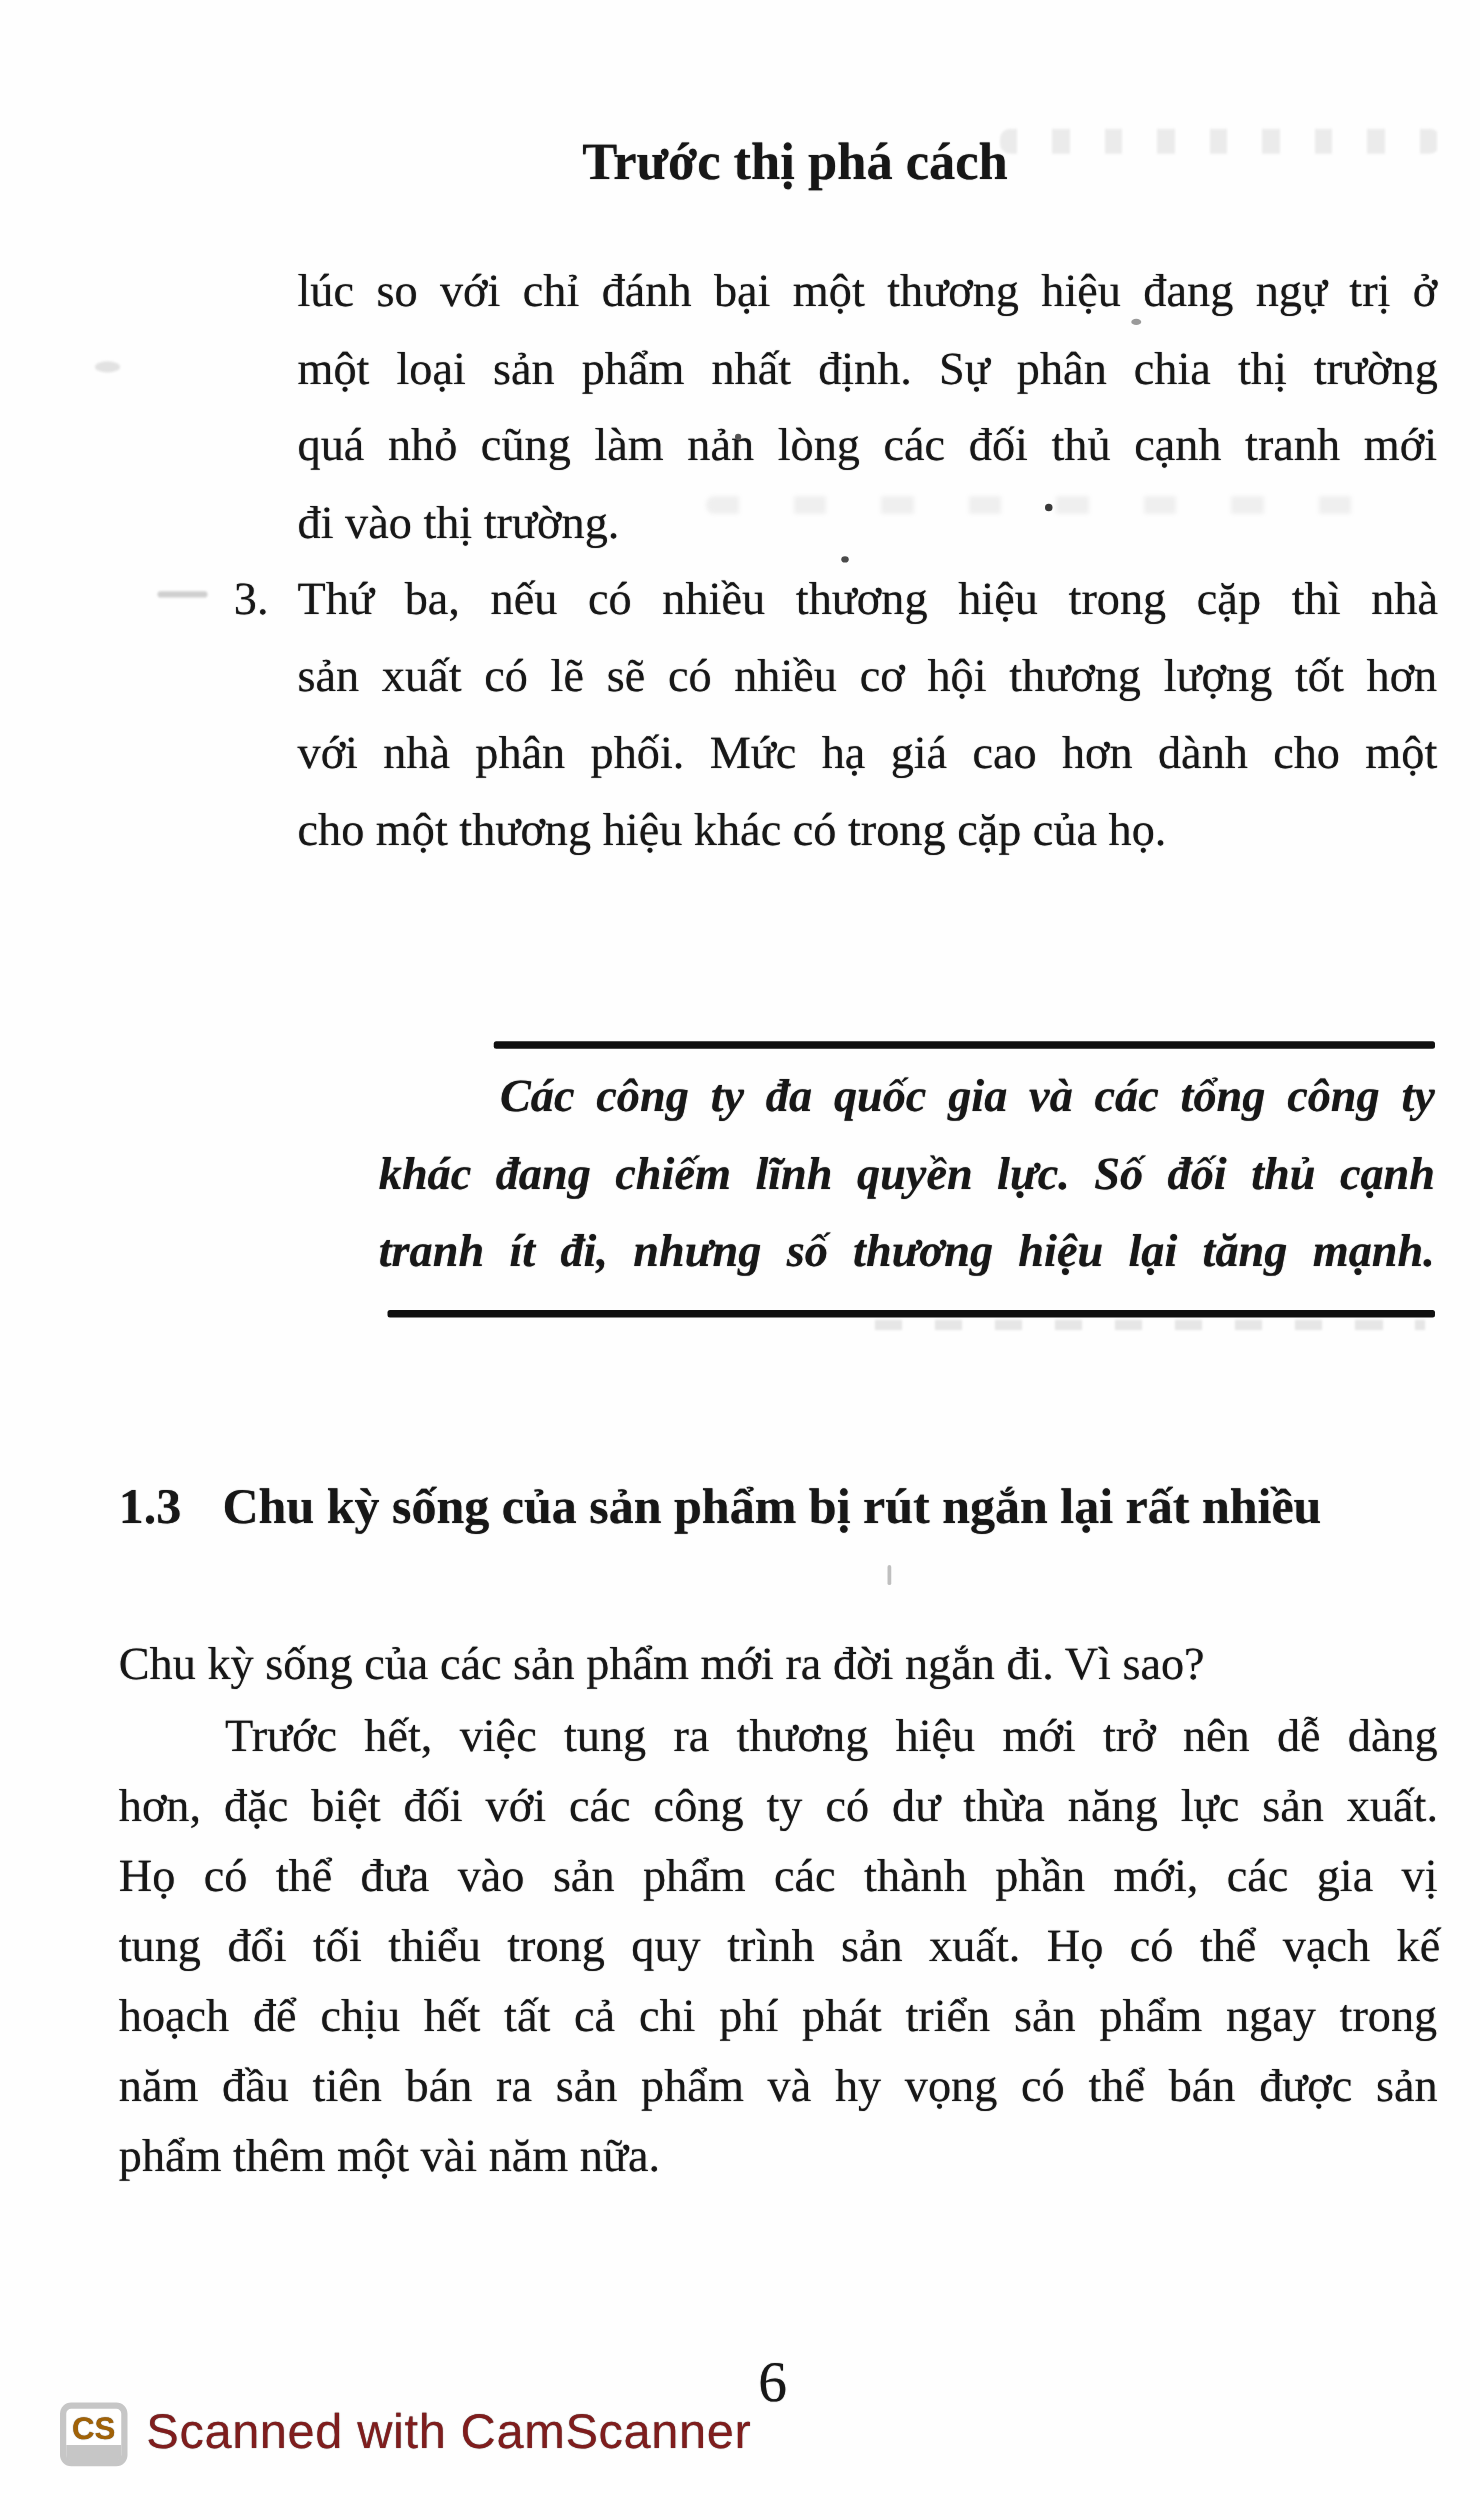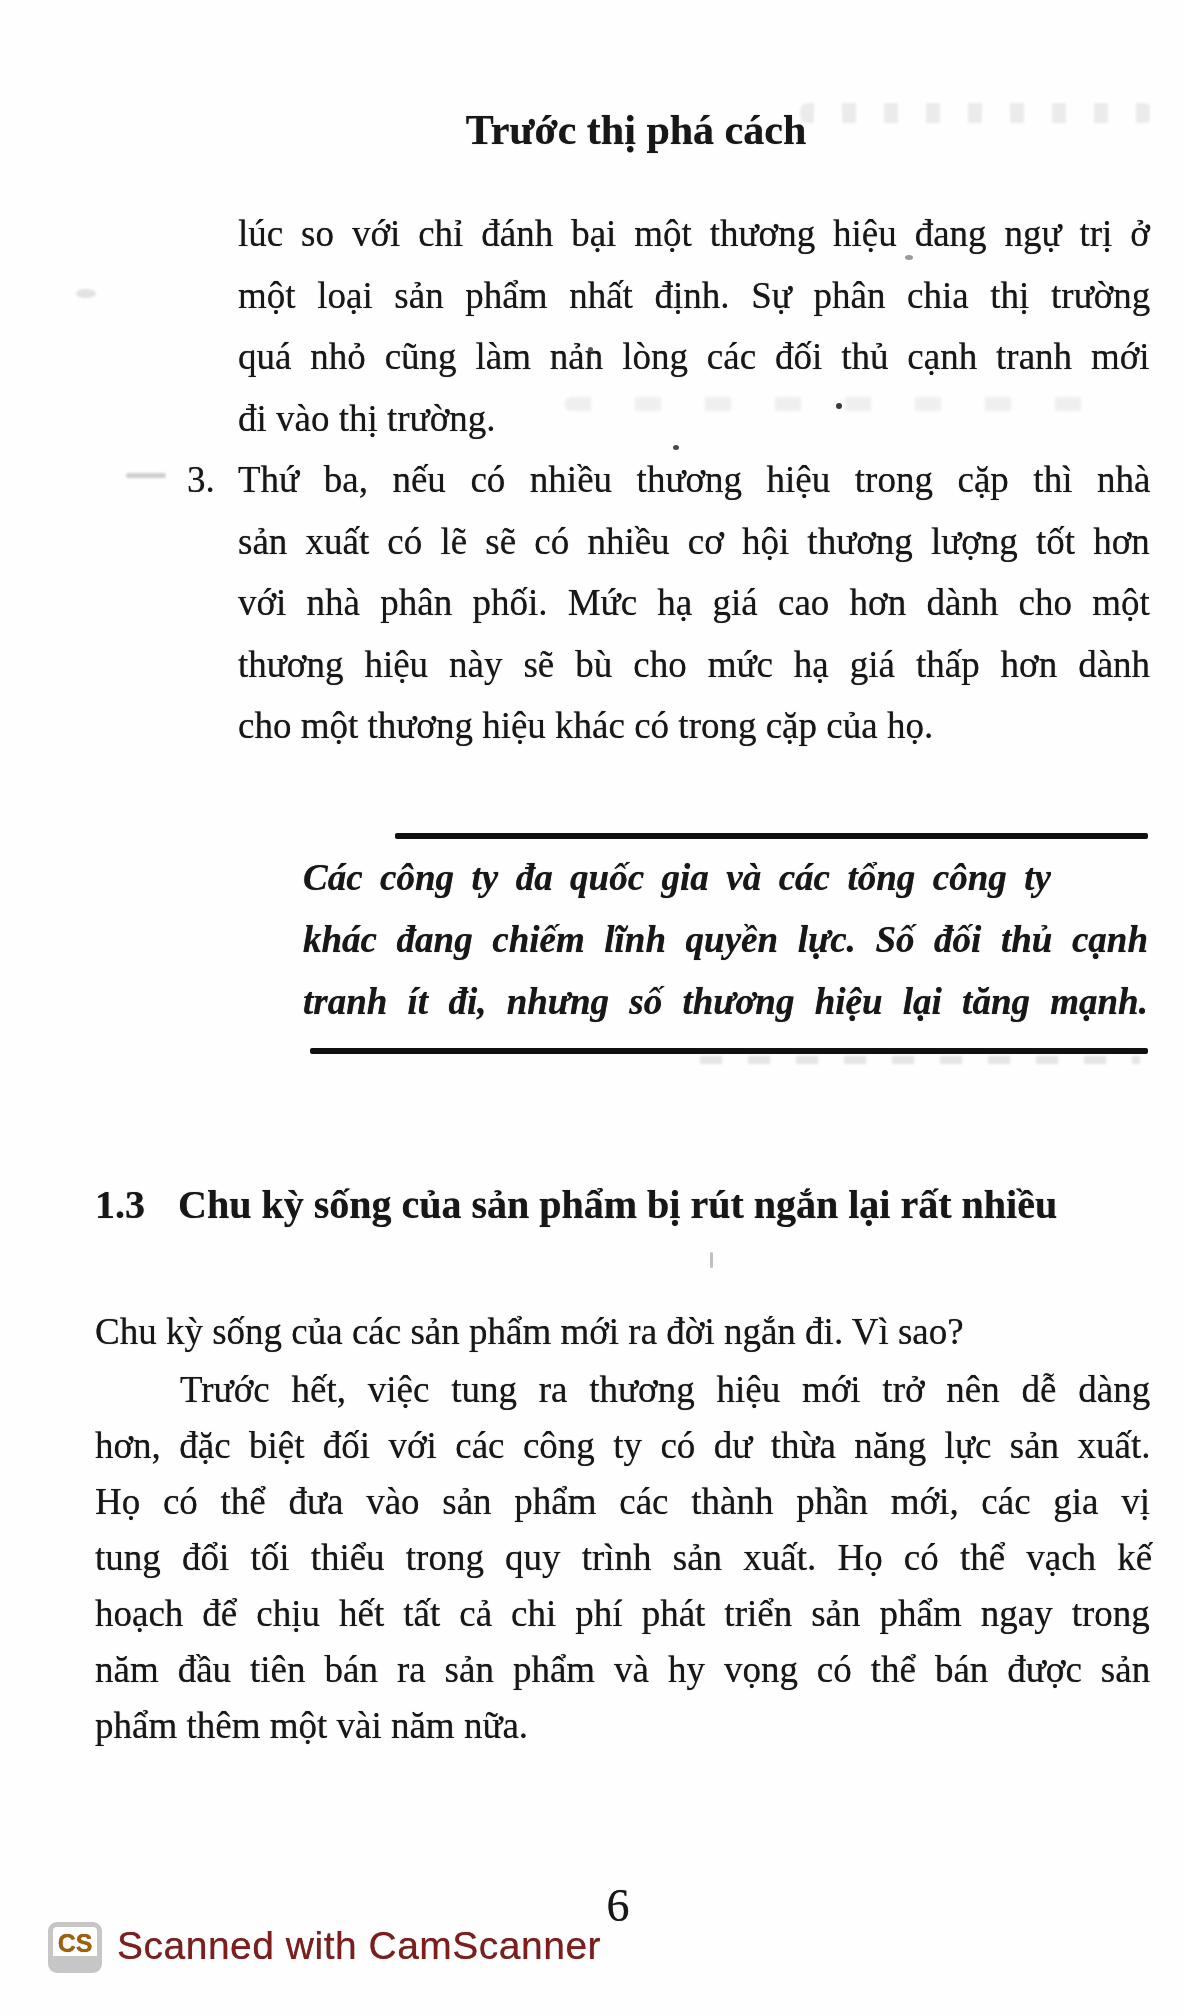--- a/index.html
+++ b/index.html
@@ -16,21 +16,21 @@
   .blockA{position:absolute;left:238px;top:203px;width:912px;font-size:37px;}
   .bline{height:61.5px;line-height:61.5px;white-space:nowrap;}
   .rel{position:relative;}
   .marker{position:absolute;left:-51px;top:0;}
   .jtext{display:inline-block;white-space:nowrap;}
   .quote{
     position:absolute;left:303px;top:847px;width:845px;
     font-size:37px;font-style:italic;font-weight:bold;
   }
   .qline{height:62px;line-height:62px;white-space:nowrap;}
-  .qindent{}
+  .qindent{margin-left:97px;}
   .rule{position:absolute;height:6px;background:#101010;border-radius:2px;}
   .rule-top{left:395px;top:833px;width:753px;}
   .rule-bottom{left:310px;top:1048px;width:838px;}
   .section-heading{
     position:absolute;left:95px;top:1175px;font-size:40px;font-weight:bold;
     line-height:60px;white-space:nowrap;
   }
   .heading-title{margin-left:33px;}
   .p1{position:absolute;left:95px;top:1302px;font-size:37px;line-height:60px;white-space:nowrap;}
   .p2{position:absolute;left:95px;top:1362px;width:1055px;font-size:37px;}
@@ -88,21 +88,20 @@
   <div class="blockA">
     <div class="bline"><span class="jtext" style="word-spacing: 8.66667px;">lúc so với chỉ đánh bại một thương hiệu đang ngự trị ở</span></div>
     <div class="bline"><span class="jtext" style="word-spacing: 12.4px;">một loại sản phẩm nhất định. Sự phân chia thị trường</span></div>
     <div class="bline"><span class="jtext" style="word-spacing: 9.63636px;">quá nhỏ cũng làm nản lòng các đối thủ cạnh tranh mới</span></div>
     <div class="bline"><span class="jtext">đi vào thị trường.</span></div>
     <div class="bline rel">
       <span class="marker">3.</span><span class="jtext" style="word-spacing: 15.3px;">Thứ ba, nếu có nhiều thương hiệu trong cặp thì nhà</span>
     </div>
     <div class="bline"><span class="jtext" style="word-spacing: 8.91667px;">sản xuất có lẽ sẽ có nhiều cơ hội thương lượng tốt hơn</span></div>
     <div class="bline"><span class="jtext" style="word-spacing: 11px;">với nhà phân phối. Mức hạ giá cao hơn dành cho một</span></div>
-    <div class="bline"><span class="jtext" style="word-spacing: 11.7273px;">thương hiệu này sẽ bù cho mức hạ giá thấp hơn dành</span></div>
     <div class="bline"><span class="jtext">cho một thương hiệu khác có trong cặp của họ.</span></div>
   </div>
 
   <div class="rule rule-top"></div>
   <div class="quote">
     <div class="qline qindent"><span class="jtext" style="word-spacing: 8.2px;">Các công ty đa quốc gia và các tổng công ty</span></div>
     <div class="qline"><span class="jtext" style="word-spacing: 10.3333px;">khác đang chiếm lĩnh quyền lực. Số đối thủ cạnh</span></div>
     <div class="qline"><span class="jtext" style="word-spacing: 11px;">tranh ít đi, nhưng số thương hiệu lại tăng mạnh.</span></div>
   </div>
   <div class="rule rule-bottom"></div>

